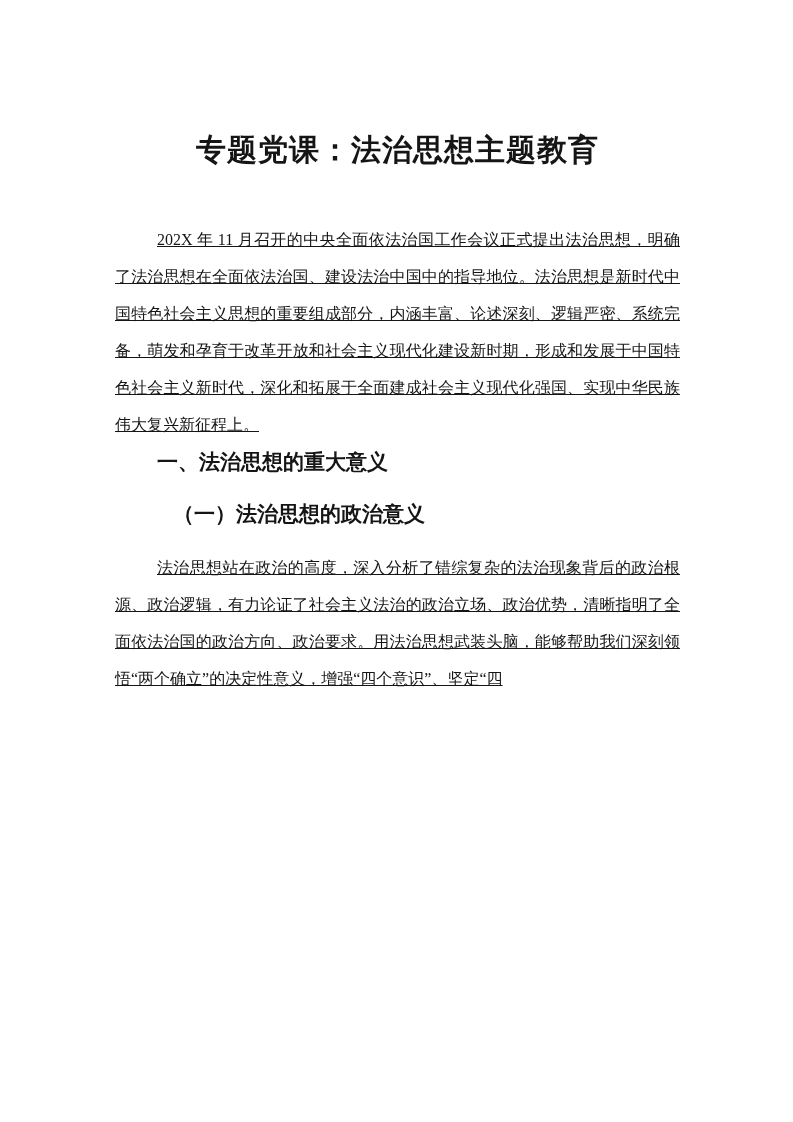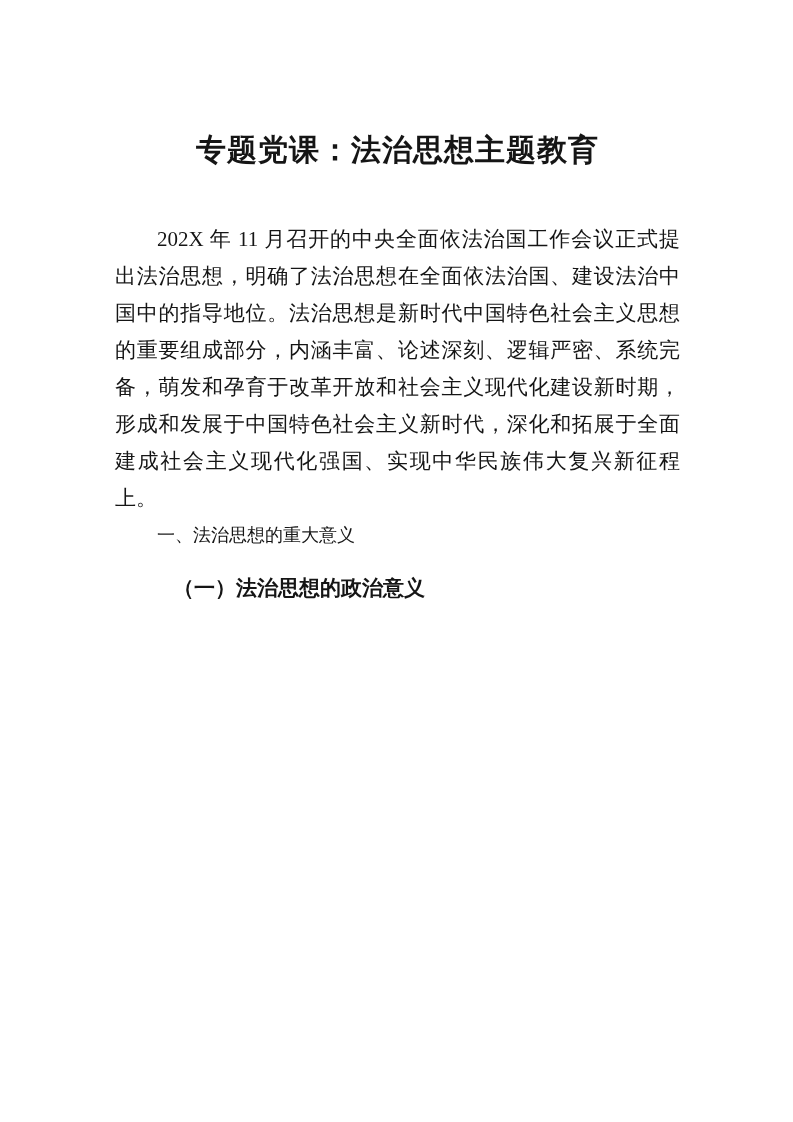--- a/index.html
+++ b/index.html
@@ -26,32 +26,33 @@
     margin: 0 0 49px 0;
     font-size: 30px;
     line-height: 44px;
     font-weight: bold;
     text-align: center;
     letter-spacing: 1px;
     font-family: "Liberation Serif", "DejaVu Serif", serif;
   }
   .para {
     margin: 0;
-    font-size: 21px;
+    font-size: 16px;
     line-height: 37px;
     text-align: justify;
     text-indent: 42px;
     word-break: break-all;
     overflow-wrap: break-word;
+    text-decoration: underline;
   }
   .heading1 {
     margin: 0;
-    font-size: 18px;
+    font-size: 21px;
     line-height: 37px;
-    font-weight: normal;
+    font-weight: bold;
     text-indent: 42px;
     font-family: "Liberation Sans", "DejaVu Sans", sans-serif;
   }
   .heading2 {
     margin: 16px;
     font-size: 21px;
     line-height: 37px;
     font-weight: bold;
     text-indent: 42px;
     font-family: "Liberation Serif", "DejaVu Serif", serif;
@@ -63,13 +64,14 @@
 <div class="page">
   <h1 class="doc-title">专题党课：法治思想主题教育</h1>
 
   <p class="para">202X 年 11 月召开的中央全面依法治国工作会议正式提出法治思想，明确了法治思想在全面依法治国、建设法治中国中的指导地位。法治思想是新时代中国特色社会主义思想的重要组成部分，内涵丰富、论述深刻、逻辑严密、系统完备，萌发和孕育于改革开放和社会主义现代化建设新时期，形成和发展于中国特色社会主义新时代，深化和拓展于全面建成社会主义现代化强国、实现中华民族伟大复兴新征程上。</p>
 
   <h2 class="heading1">一、法治思想的重大意义</h2>
 
 
   <h3 class="heading2">（一）法治思想的政治意义</h3>
 
+  <p class="para">法治思想站在政治的高度，深入分析了错综复杂的法治现象背后的政治根源、政治逻辑，有力论证了社会主义法治的政治立场、政治优势，清晰指明了全面依法治国的政治方向、政治要求。用法治思想武装头脑，能够帮助我们深刻领悟“两个确立”的决定性意义，增强“四个意识”、坚定“四</p>
 </div>
 
 </body></html>

